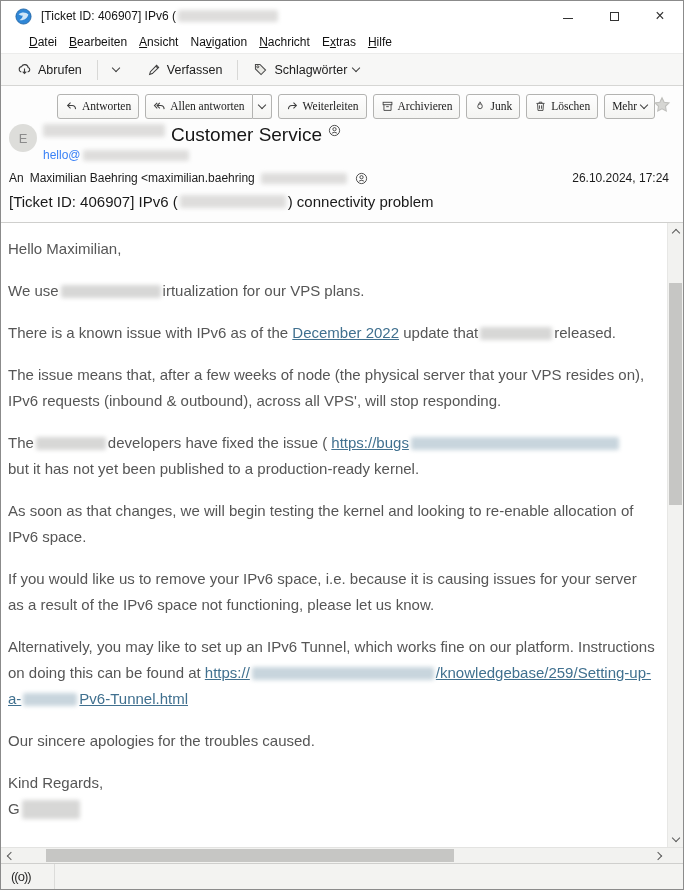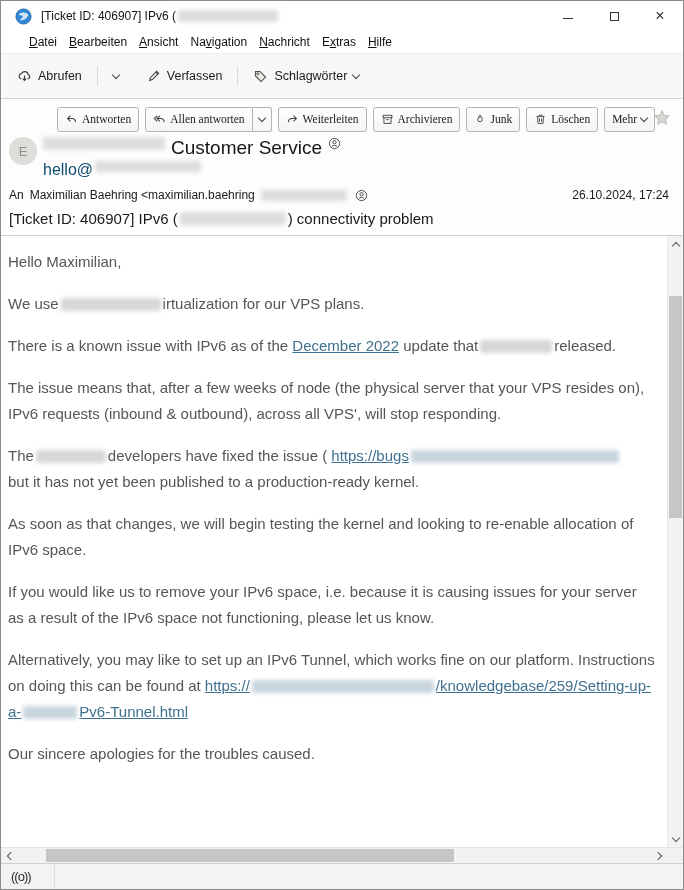--- a/index.html
+++ b/index.html
@@ -17,21 +17,21 @@
   .glyph-min{width:10px;border-top:1.2px solid #333;margin-top:4px}
   .glyph-max{width:9px;height:9px;border:1.2px solid #333}
   .glyph-close{font-size:16px;line-height:1;color:#333}
 
   
   .menubar{height:22px;flex:0 0 auto;display:flex;align-items:center;background:#fff;padding-left:22px;font-size:12px;color:#111}
   .menu-item{padding:2px 6px;white-space:pre}
   .u{text-decoration:underline}
 
   
-  .toolbar{height:46px;flex:0 0 auto;display:flex;align-items:center;background:#f7f7f6;
+  .toolbar{height:33px;flex:0 0 auto;display:flex;align-items:center;background:#f7f7f6;
     border-top:1px solid #ececeb;border-bottom:1px solid #d6d6d4;padding-left:8px;gap:2px}
   .tb-btn{display:flex;align-items:center;gap:6px;padding:4px 8px;font-size:12.5px;color:#1b1b1b;
     background:transparent;border:none;font-family:inherit}
   .sep{width:1px;height:20px;background:#d8d8d6;margin:0 5px}
   .chev{width:6px;height:6px;border-right:1.4px solid #3f3f3f;border-bottom:1.4px solid #3f3f3f;
     transform:rotate(45deg);display:inline-block;margin-top:-3px}
 
   
   .msg-header{height:137px;flex:0 0 auto;background:#fdfdfd;border-bottom:1px solid #cfcfcd;
     position:relative;padding:7px 8px 0 8px}
@@ -41,21 +41,21 @@
   .grp{display:flex}
   .grp .grp-l{border-radius:3px 0 0 3px}
   .grp .grp-r{border-radius:0 3px 3px 0;border-left:none;padding:3px 6px}
   .star-wrap{position:absolute;right:12px;top:10px}
 
   .from-row{display:flex;margin-top:5px}
   .avatar{width:28px;height:28px;border-radius:50%;background:#ddddda;color:#8b8b8b;font-size:13px;
     display:flex;align-items:center;justify-content:center;flex:0 0 auto;margin-right:6px}
   .from-col{display:flex;flex-direction:column;justify-content:center;gap:2px}
   .from-line1{display:flex;align-items:flex-start;font-size:19px;color:#161616;gap:6px}
-  .from-line2{font-size:16px;color:#0c4a6e;display:flex;}
+  .from-line2{font-size:12px;color:#3b82f6;display:flex;align-items:center}
   .to-row{display:flex;align-items:center;margin-top:9px;font-size:12px;color:#1b1b1b;gap:6px}
   .to-date{margin-left:auto;padding-right:6px;font-size:12px;color:#1b1b1b}
   .subject-row{margin-top:8px;font-size:15px;color:#191919;display:flex;align-items:center;white-space:pre}
 
   
   .redact{display:inline-block;height:13px;background:#d7d7d6;border-radius:2px;filter:blur(2.2px);
     vertical-align:-2px;margin:0 2px}
   .redact.hdr{background:#dedddc}
   .redact.lnk{background:#c8d5dd}
   .redact.tall{height:19px;vertical-align:-5px}
@@ -248,20 +248,21 @@
     <div class="body-text">
       <p><span>Hello Maximilian,</span></p>
       <p><span>We use</span><span class="redact" style="width:100px"></span><span>irtualization for our VPS plans.</span></p>
       <p><span>There is a known issue with IPv6 as of the </span><a href="#">December 2022</a><span> update that</span><span class="redact" style="width:72px"></span><span>released.</span></p>
       <p><span>The issue means that, after a few weeks of node (the physical server that your VPS resides on), IPv6 requests (inbound &amp; outbound), across all VPS', will stop responding.</span></p>
       <p><span>The</span><span class="redact" style="width:70px"></span><span>developers have fixed the issue ( </span><a href="#">https://bugs</a><span class="redact lnk" style="width:208px"></span><br><span>but it has not yet been published to a production-ready kernel.</span></p>
       <p><span>As soon as that changes, we will begin testing the kernel and looking to re-enable allocation of IPv6 space.</span></p>
       <p><span>If you would like us to remove your IPv6 space, i.e. because it is causing issues for your server as a result of the IPv6 space not functioning, please let us know.</span></p>
       <p><span>Alternatively, you may like to set up an IPv6 Tunnel, which works fine on our platform. Instructions on doing this can be found at </span><a href="#" class="url-break"><span>https://</span><span class="redact lnk" style="width:182px"></span><span>/knowledgebase/259/Setting-up-a-</span><span class="redact lnk" style="width:54px"></span><span>Pv6-Tunnel.html</span></a></p>
       <p><span>Our sincere apologies for the troubles caused.</span></p>
+      <p><span>Kind Regards,</span><br><span>G</span><span class="redact tall" style="width:58px"></span></p>
     </div>
     <div class="vscroll">
       <div class="scroll-arrow">
           <div class="chev-up"></div>
         </div>
       <div class="vtrack">
           <div class="vthumb"></div>
         </div>
       <div class="scroll-arrow">
           <div class="chev-down"></div>

